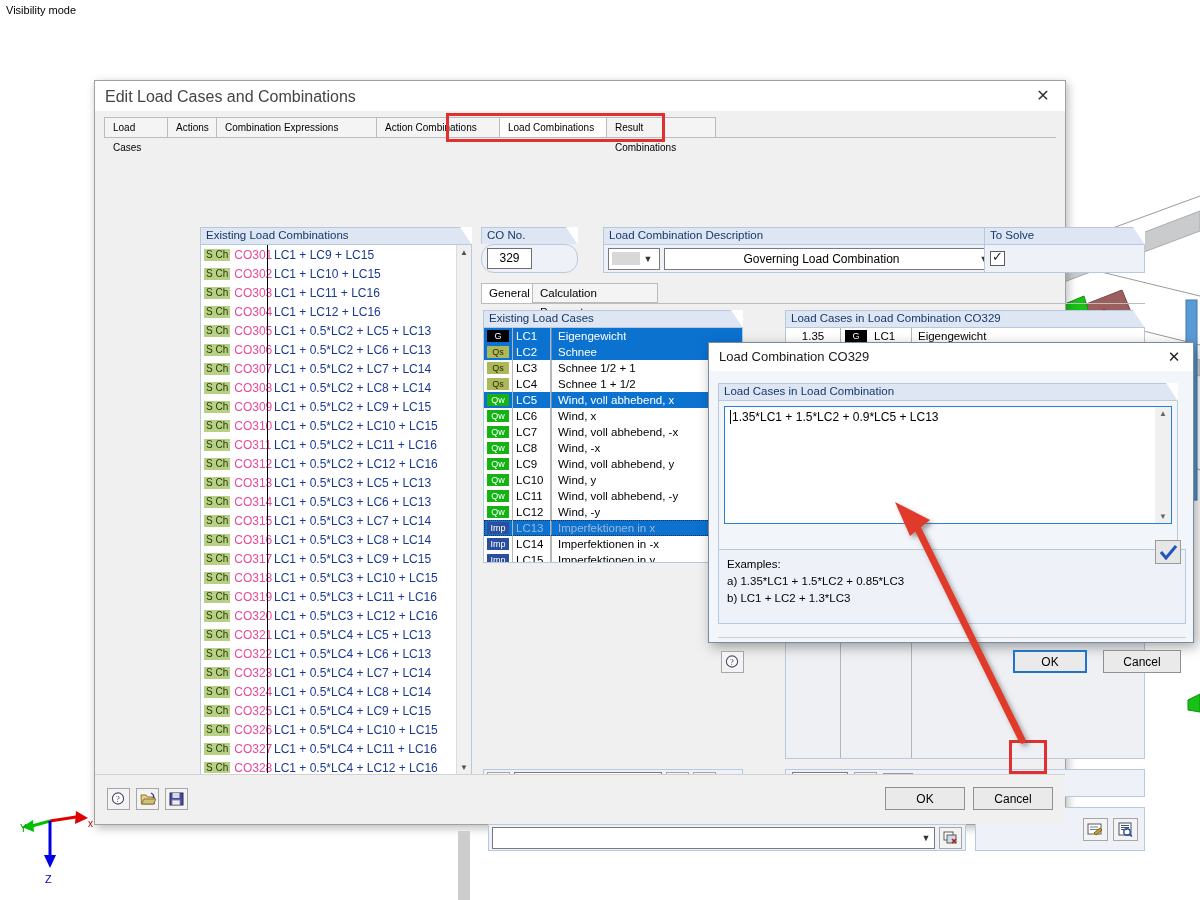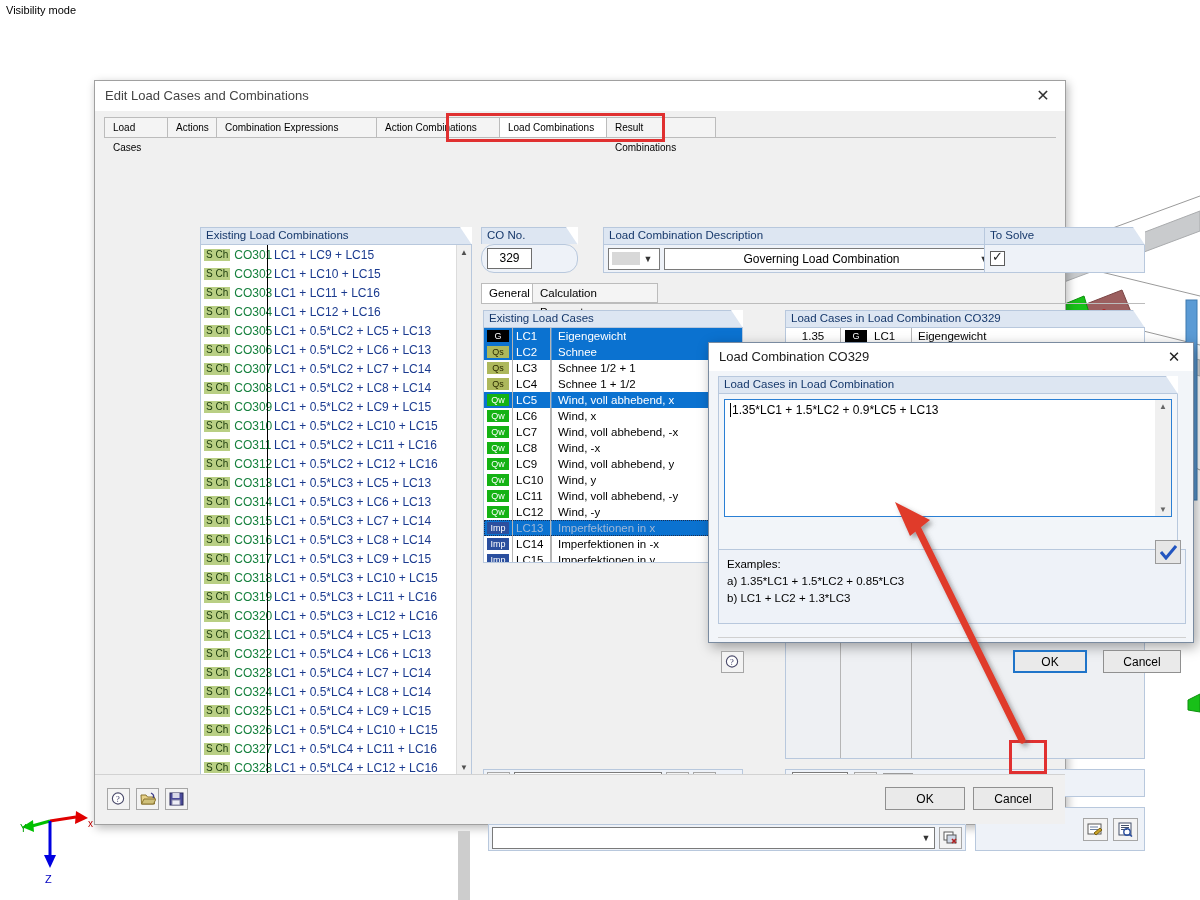--- a/index.html
+++ b/index.html
@@ -17,21 +17,21 @@
               font-family:"Liberation Sans", sans-serif; }
   .axis-gizmo { position:absolute; left:18px; top:805px; width:86px; height:86px; }
 
   
   #dialog {
     position:absolute; left:94px; top:80px; width:972px; height:745px;
     background:#f0f0f0; border:1px solid #a0a0a0;
     box-shadow:2px 3px 9px rgba(0,0,0,.28);
   }
   #dlg-titlebar { height:30px; background:#ffffff; position:relative; }
-  #dlg-title { position:absolute; left:10px; top:7px; font-size:13px; color:#444; }
+  #dlg-title { position:absolute; left:10px; top:7px; font-size:16px; color:#444; }
   #dlg-close { position:absolute; right:6px; top:4px; width:32px; height:22px;
                display:flex; align-items:center; justify-content:center; cursor:pointer;
                color:#333; font-size:16px; line-height:1; }
 
   
   .tabstrip { position:absolute; left:9px; top:36px; right:9px; height:22px; }
   .tab {
     position:absolute; top:0; height:21px; padding:0 8px;
     border:1px solid #bcbcbc; background:#f4f4f4; color:#000;
     font-size:10px; line-height:20px; cursor:pointer;
@@ -63,21 +63,21 @@
     position:absolute; left:0; top:0; right:15px; bottom:48px;
     overflow:hidden; background:#fff;
   }
   .co-row { height:19px; display:flex; align-items:center; font-size:12px; white-space:nowrap; }
   .co-badge-cell { width:66px; display:flex; align-items:center; padding-left:3px; flex:0 0 66px; }
   .co-badge {
     display:inline-block; background:#b9cf84; color:#1b3b0c; font-size:10px;
     padding:0 2px; line-height:12px; height:12px; margin-right:4px;
     font-family:"Liberation Sans", sans-serif;
   }
-  .co-id { color:#15803d; }
+  .co-id { color:#ec4899; }
   .co-sep { width:1px; align-self:stretch; background:#000; flex:0 0 1px; }
   .co-desc { color:#1a3a8f; padding-left:6px; overflow:hidden; }
 
   
   .vscroll { position:absolute; top:0; right:0; width:15px; bottom:0; background:#f0f0f0;
              border-left:1px solid #dcdcdc; }
   .vscroll .arrow { height:15px; display:flex; align-items:center; justify-content:center;
                     font-size:8px; color:#505050; cursor:pointer; }
   .vscroll .arrow.up { position:absolute; top:0; left:0; right:0; }
   .vscroll .arrow.dn { position:absolute; bottom:0; left:0; right:0; }
@@ -203,21 +203,21 @@
   #modal {
     position:absolute; left:708px; top:342px; width:486px; height:301px;
     background:#f2f5f9; border:1px solid #7a8ba0;
     box-shadow:3px 4px 12px rgba(0,0,0,.35); z-index:30;
   }
   #modal-titlebar { height:28px; background:#fff; position:relative; }
   #modal-title { position:absolute; left:10px; top:6px; font-size:13px; color:#1a1a1a; }
   #modal-close { position:absolute; right:4px; top:3px; width:30px; height:22px; display:flex;
                  align-items:center; justify-content:center; font-size:15px; cursor:pointer; color:#222; }
 
-  #grp-modallc { position:absolute; left:9px; top:33px; width:460px; height:185px; }
+  #grp-modallc { position:absolute; left:9px; top:40px; width:460px; height:185px; }
   #grp-modallc > .grp-body { height:167px; background:#f2f5f9; padding:5px; }
   #formula-box { position:relative; height:118px; border:1px solid #2a7fd4; background:#fff; }
   #formula-text { position:absolute; left:5px; top:3px; right:20px; font-size:12px;
                   border-left:1px solid #000; padding-left:1px; }
   #formula-scroll { position:absolute; right:0; top:0; bottom:0; width:16px; background:#f0f0f0; }
 
   #examples { position:absolute; left:9px; top:206px; width:468px; height:75px;
               border:1px solid #b8c8dd; background:#eef2f8; padding:6px 8px; font-size:11.5px; line-height:17px; }
   #ex-check { position:absolute; right:4px; top:-10px; width:26px; height:24px;
               border:1px solid #9a9a9a; background:#e6e6e6; display:flex;

